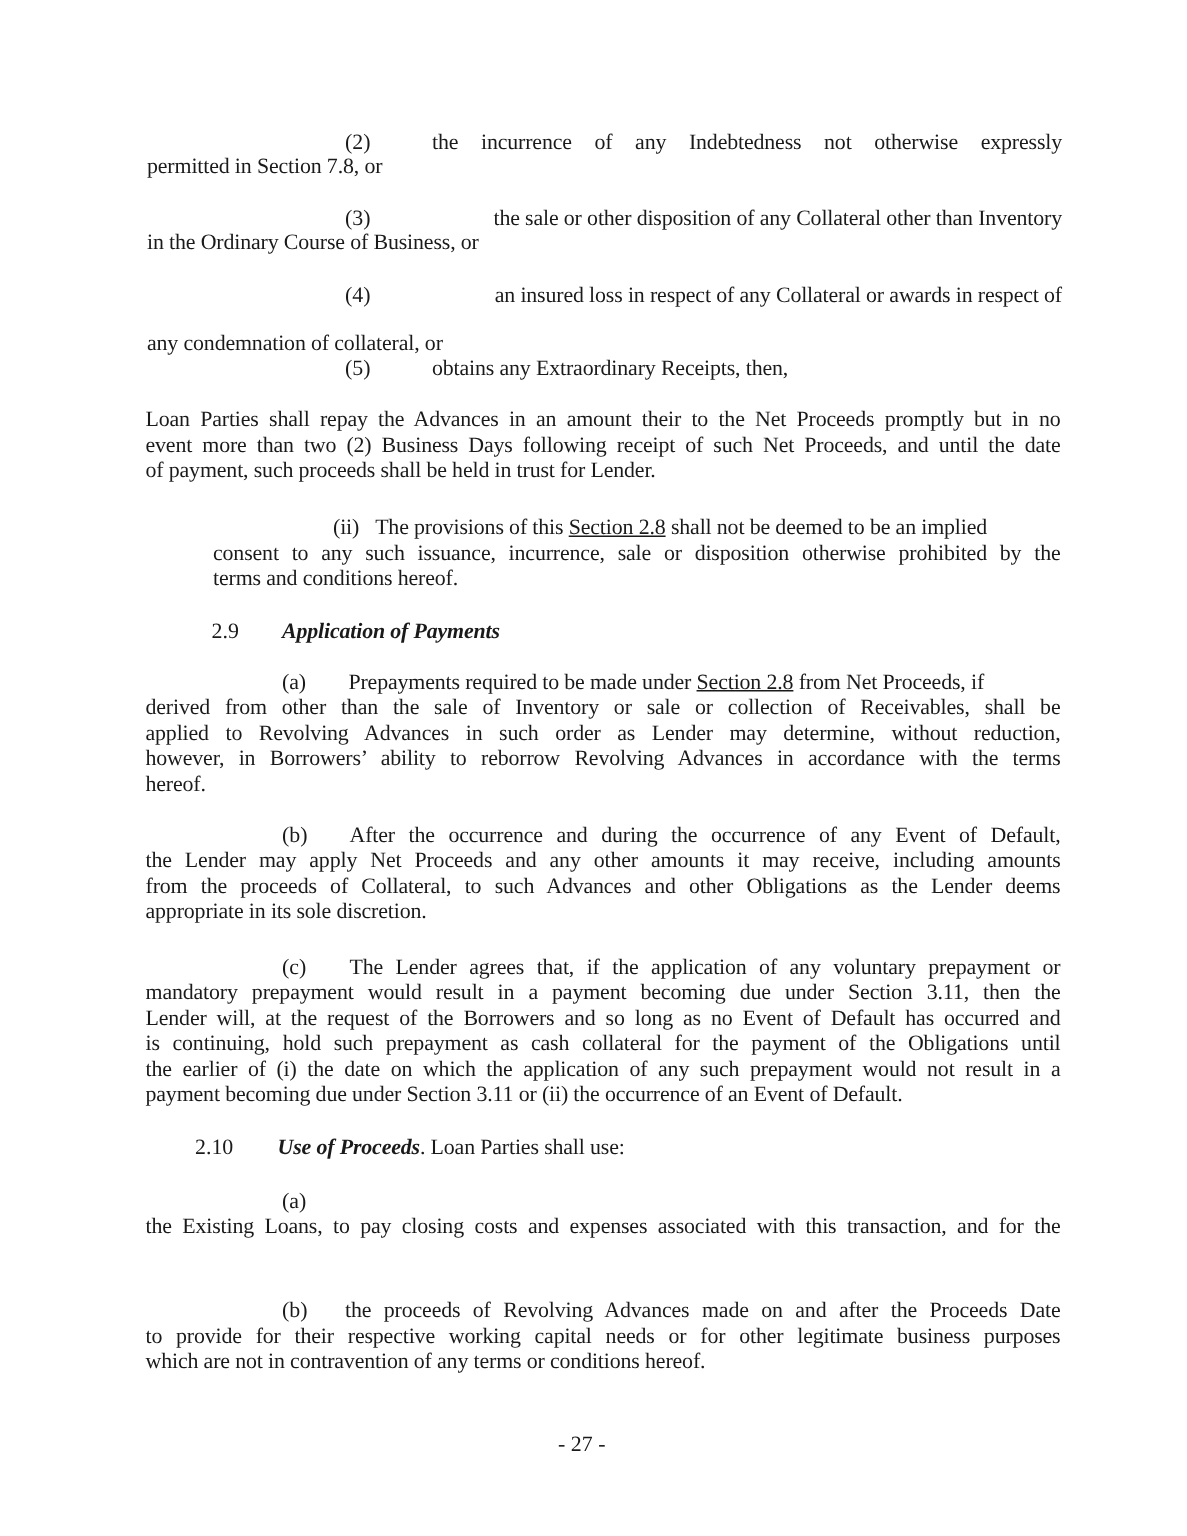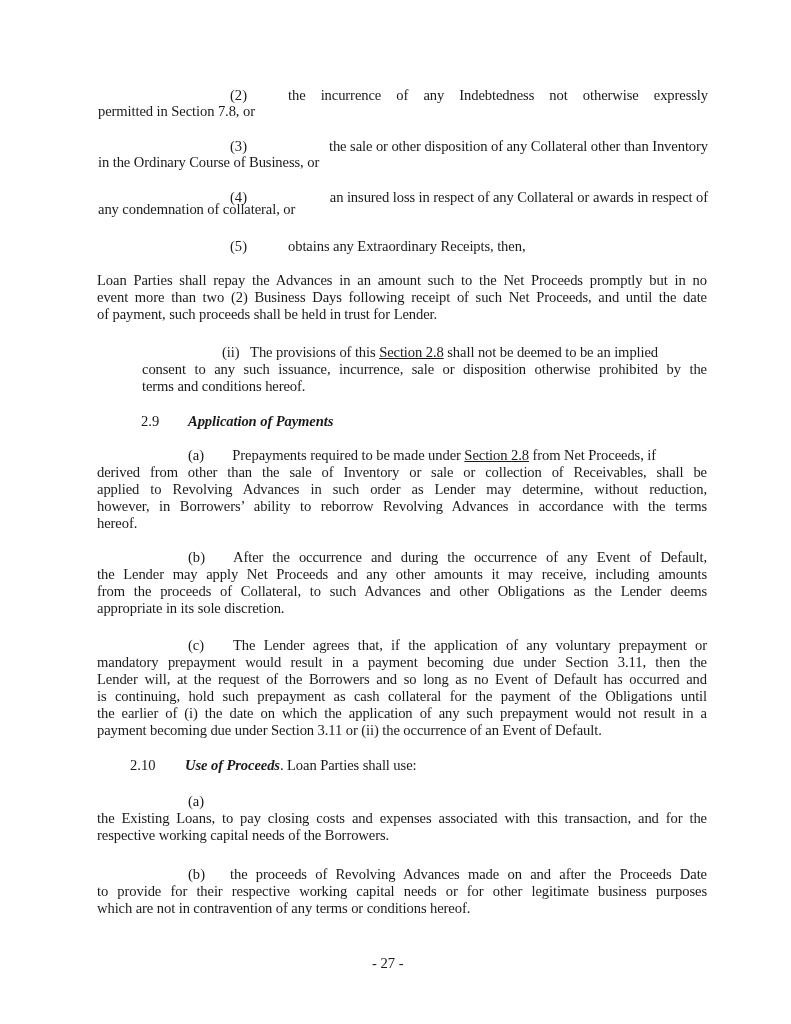--- a/index.html
+++ b/index.html
@@ -33,26 +33,26 @@
   <span class="num" style="left:230px;top:87px">(2)</span>
   <span class="line just" style="left:288px;top:87px;width:420px">the incurrence of any Indebtedness not otherwise expressly</span>
   <span class="line" style="left:98px;top:103px">permitted in Section 7.8, or</span>
 
   <span class="num" style="left:230px;top:138px">(3)</span>
   <span class="line" style="left:288px;top:138px;width:420px">the sale or other disposition of any Collateral other than Inventory</span>
   <span class="line" style="left:98px;top:154px">in the Ordinary Course of Business, or</span>
 
   <span class="num" style="left:230px;top:189px">(4)</span>
   <span class="line" style="left:288px;top:189px;width:420px">an insured loss in respect of any Collateral or awards in respect of</span>
-  <span class="line" style="left:98px;top:201px">any condemnation of collateral, or</span>
+  <span class="line" style="left:98px;top:221px">any condemnation of collateral, or</span>
 
   <span class="num" style="left:230px;top:238px">(5)</span>
   <span class="line" style="left:288px;top:238px">obtains any Extraordinary Receipts, then,</span>
 
-  <span class="line just" style="left:97px;top:272px;width:610px">Loan Parties shall repay the Advances in an amount such to the Net Proceeds promptly but in no</span>
+  <span class="line just" style="left:97px;top:272px;width:610px">Loan Parties shall repay the Advances in an amount their to the Net Proceeds promptly but in no</span>
   <span class="line just" style="left:97px;top:289px;width:610px">event more than two (2) Business Days following receipt of such Net Proceeds, and until the date</span>
   <span class="line" style="left:97px;top:306px">of payment, such proceeds shall be held in trust for Lender.</span>
 
   <span class="line" style="left:222px;top:344px"><span>(ii)</span>&nbsp;&nbsp;&nbsp;<span>The provisions of this </span><span class="u">Section 2.8</span><span> shall not be deemed to be an implied</span></span>
   <span class="line just" style="left:142px;top:361px;width:565px">consent to any such issuance, incurrence, sale or disposition otherwise prohibited by the</span>
   <span class="line" style="left:142px;top:378px">terms and conditions hereof.</span>
 
   <span class="num" style="left:141px;top:413px">2.9</span>
   <span class="line bi" style="left:188px;top:413px">Application of Payments</span>
 
@@ -74,21 +74,20 @@
   <span class="line just" style="left:97px;top:671px;width:610px">Lender will, at the request of the Borrowers and so long as no Event of Default has occurred and</span>
   <span class="line just" style="left:97px;top:705px;width:610px">the earlier of (i) the date on which the application of any such prepayment would not result in a</span>
   <span class="line just" style="left:97px;top:688px;width:610px">is continuing, hold such prepayment as cash collateral for the payment of the Obligations until</span>
   <span class="line" style="left:97px;top:722px">payment becoming due under Section 3.11 or (ii) the occurrence of an Event of Default.</span>
 
   <span class="num" style="left:130px;top:757px">2.10</span>
   <span class="line" style="left:185px;top:757px"><span class="bi">Use of Proceeds</span><span>. Loan Parties shall use:</span></span>
 
   <span class="num" style="left:188px;top:793px">(a)</span>
   <span class="line just" style="left:97px;top:810px;width:610px">the Existing Loans, to pay closing costs and expenses associated with this transaction, and for the</span>
-  <span class="line" style="left:97px;top:827px">respective working capital needs of the Borrowers.</span>
 
   <span class="num" style="left:188px;top:866px">(b)</span>
   <span class="line just" style="left:230px;top:866px;width:477px">the proceeds of Revolving Advances made on and after the Proceeds Date</span>
   <span class="line just" style="left:97px;top:883px;width:610px">to provide for their respective working capital needs or for other legitimate business purposes</span>
   <span class="line" style="left:97px;top:900px">which are not in contravention of any terms or conditions hereof.</span>
 
   <span class="pageno">- 27 -</span>
 </div>
 
 </body></html>

